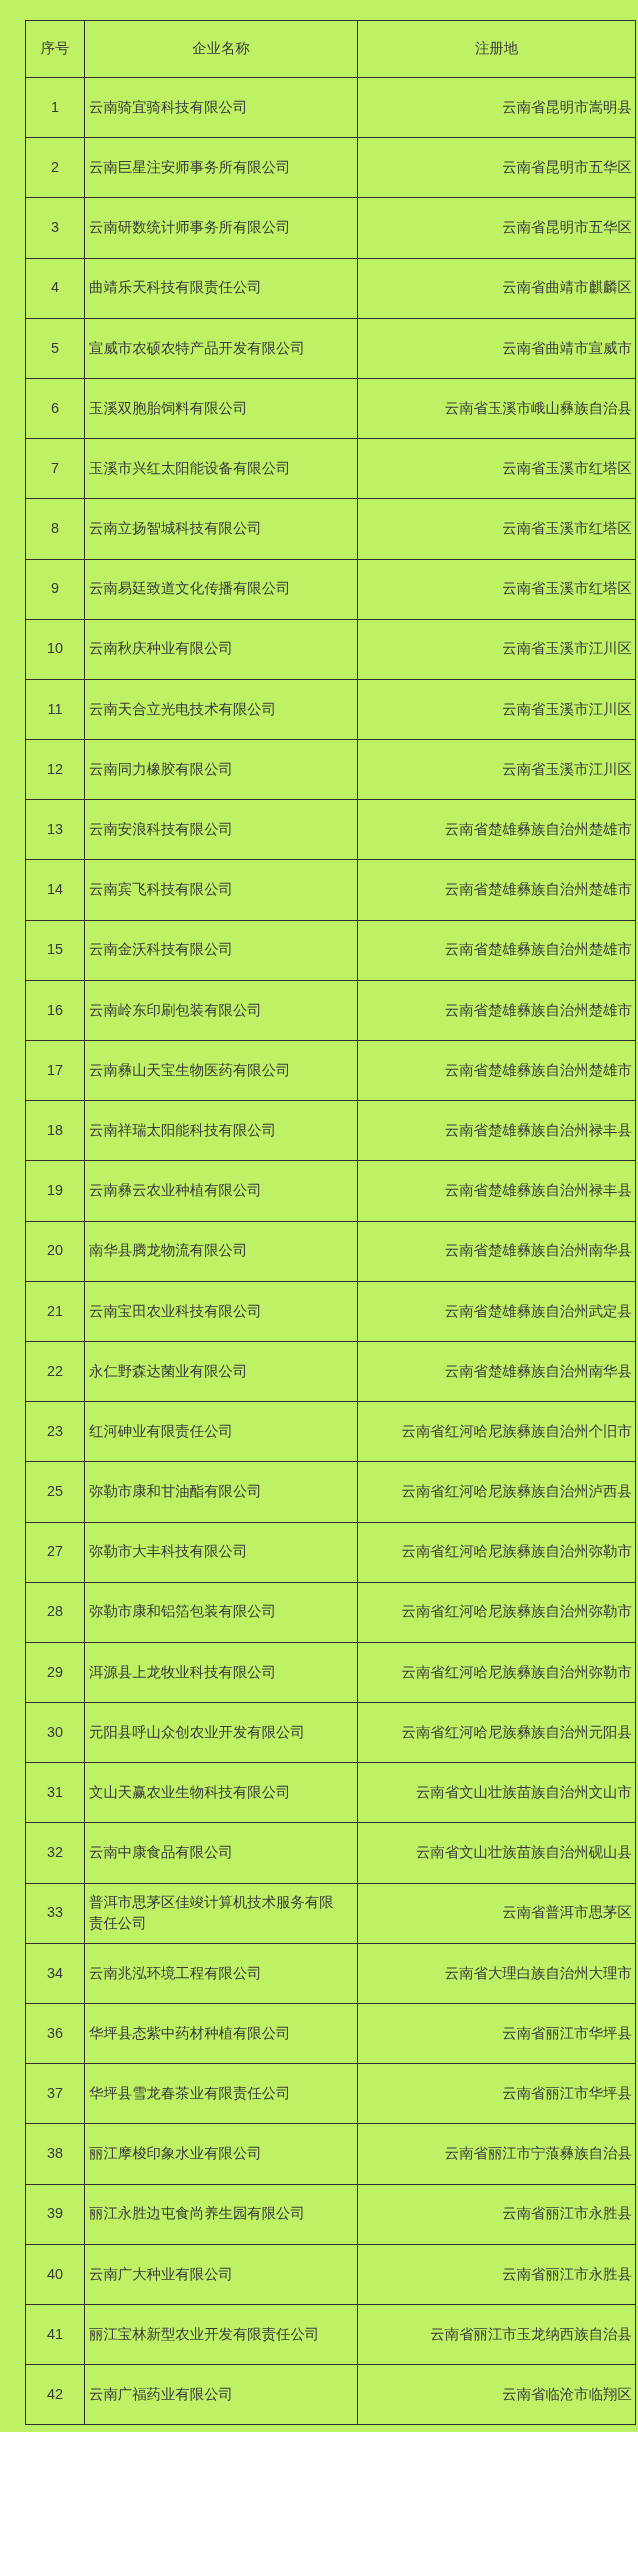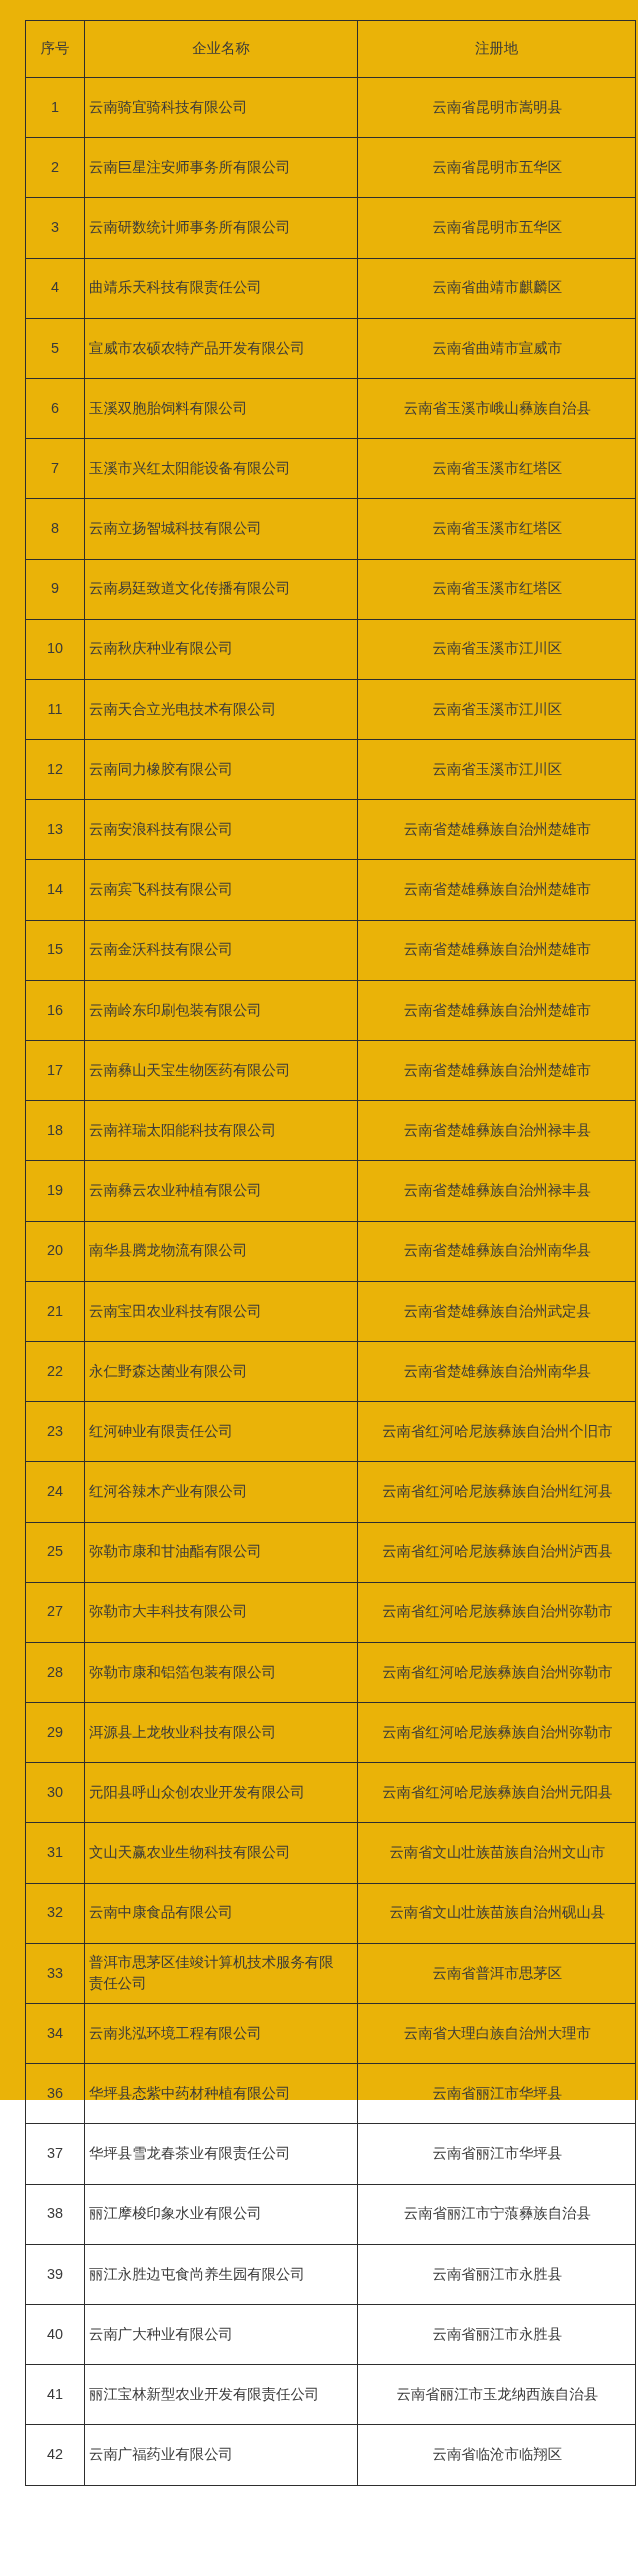--- a/index.html
+++ b/index.html
@@ -8,22 +8,22 @@
     background: #ffffff;
   }
   body {
     width: 638px;
     height: 2576px;
     font-family: "Liberation Sans", "DejaVu Sans", sans-serif;
   }
   .page {
     position: relative;
     width: 638px;
-    height: 2100px;
-    background: #eab308;
+    height: 2432px;
+    background: #bef264;
   }
   table.company-table {
     position: absolute;
     left: 25px;
     top: 20px;
     width: 607px;
     border-collapse: collapse;
     table-layout: fixed;
     font-size: 14.4px;
     color: #3a3a3a;
@@ -50,21 +50,21 @@
     text-align: center;
     padding: 0;
   }
   .col-name { width: 272px; }
   td.col-name {
     text-align: left;
     padding: 1.6px 17.5px 1.6px 4px;
   }
   .col-loc  { width: 277px; margin-top: 35px; }
   td.col-loc {
-    text-align: center;
+    text-align: right;
     padding: 1.6px 3.2px 1.6px 4.8px;
   }
 </style>
 </head>
 <body>
 
 <div class="page">
   <table class="company-table">
     <thead>
       <tr>
@@ -183,25 +183,20 @@
           <td class="col-no">22</td>
           <td class="col-name">永仁野森达菌业有限公司</td>
           <td class="col-loc">云南省楚雄彝族自治州南华县</td>
         </tr>
         <tr>
           <td class="col-no">23</td>
           <td class="col-name">红河砷业有限责任公司</td>
           <td class="col-loc">云南省红河哈尼族彝族自治州个旧市</td>
         </tr>
         <tr>
-          <td class="col-no">24</td>
-          <td class="col-name">红河谷辣木产业有限公司</td>
-          <td class="col-loc">云南省红河哈尼族彝族自治州红河县</td>
-        </tr>
-        <tr>
           <td class="col-no">25</td>
           <td class="col-name">弥勒市康和甘油酯有限公司</td>
           <td class="col-loc">云南省红河哈尼族彝族自治州泸西县</td>
         </tr>
         <tr>
           <td class="col-no">27</td>
           <td class="col-name">弥勒市大丰科技有限公司</td>
           <td class="col-loc">云南省红河哈尼族彝族自治州弥勒市</td>
         </tr>
         <tr>

